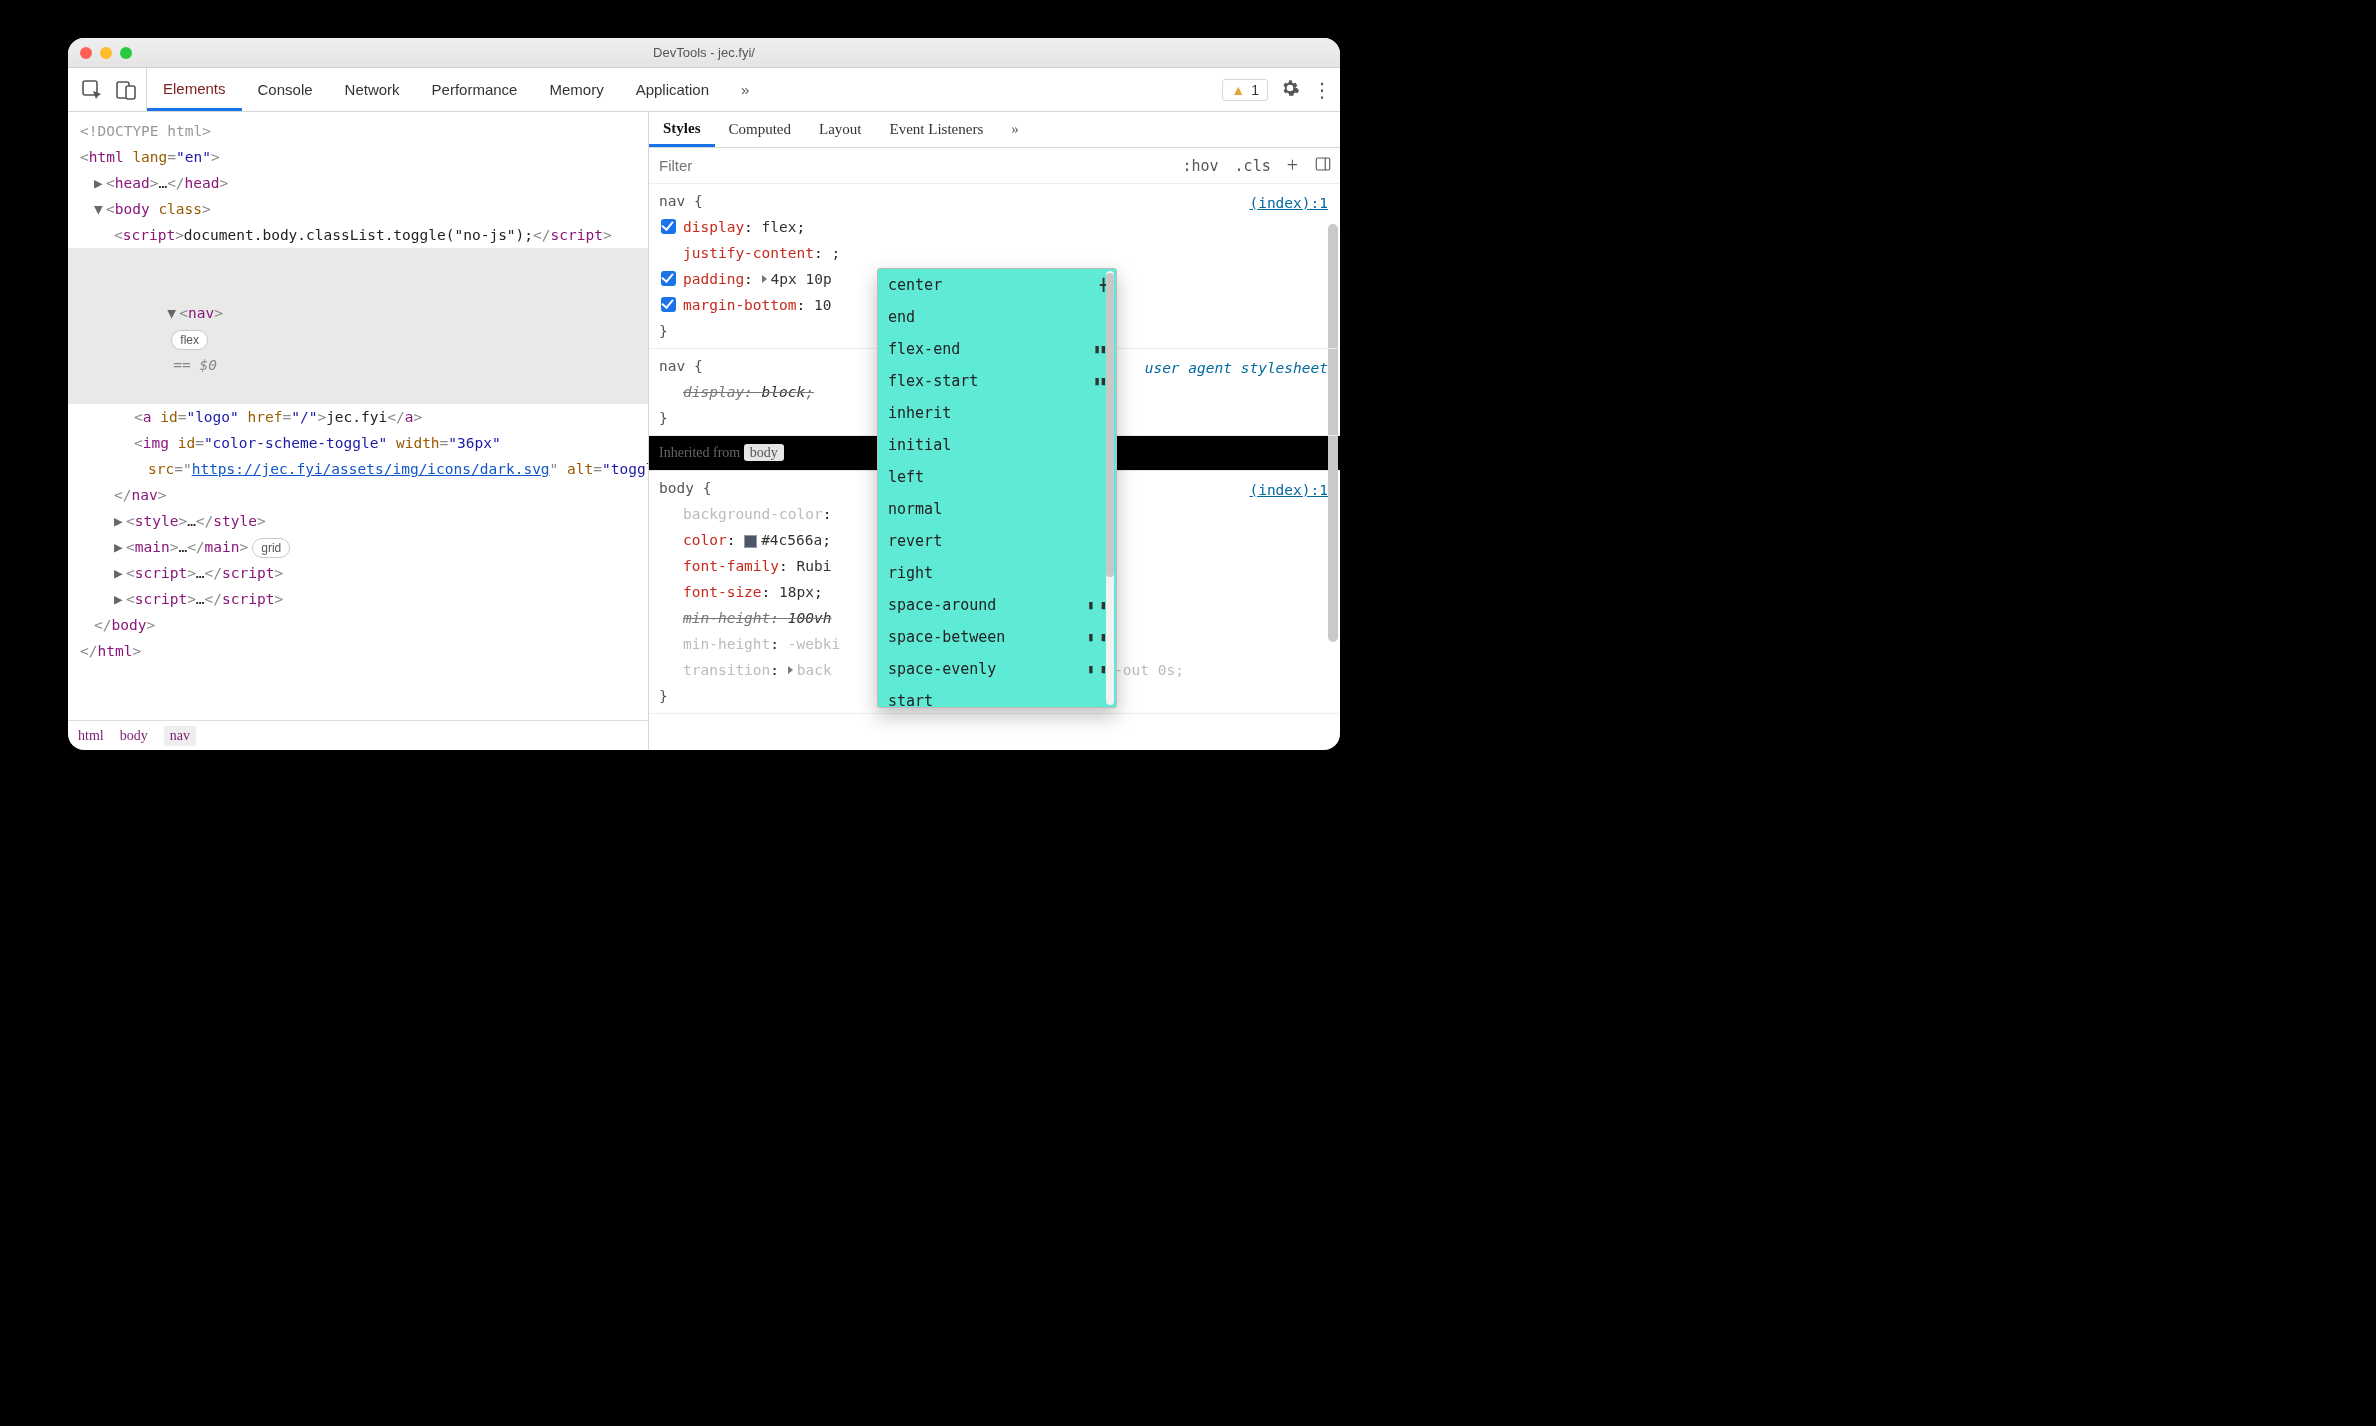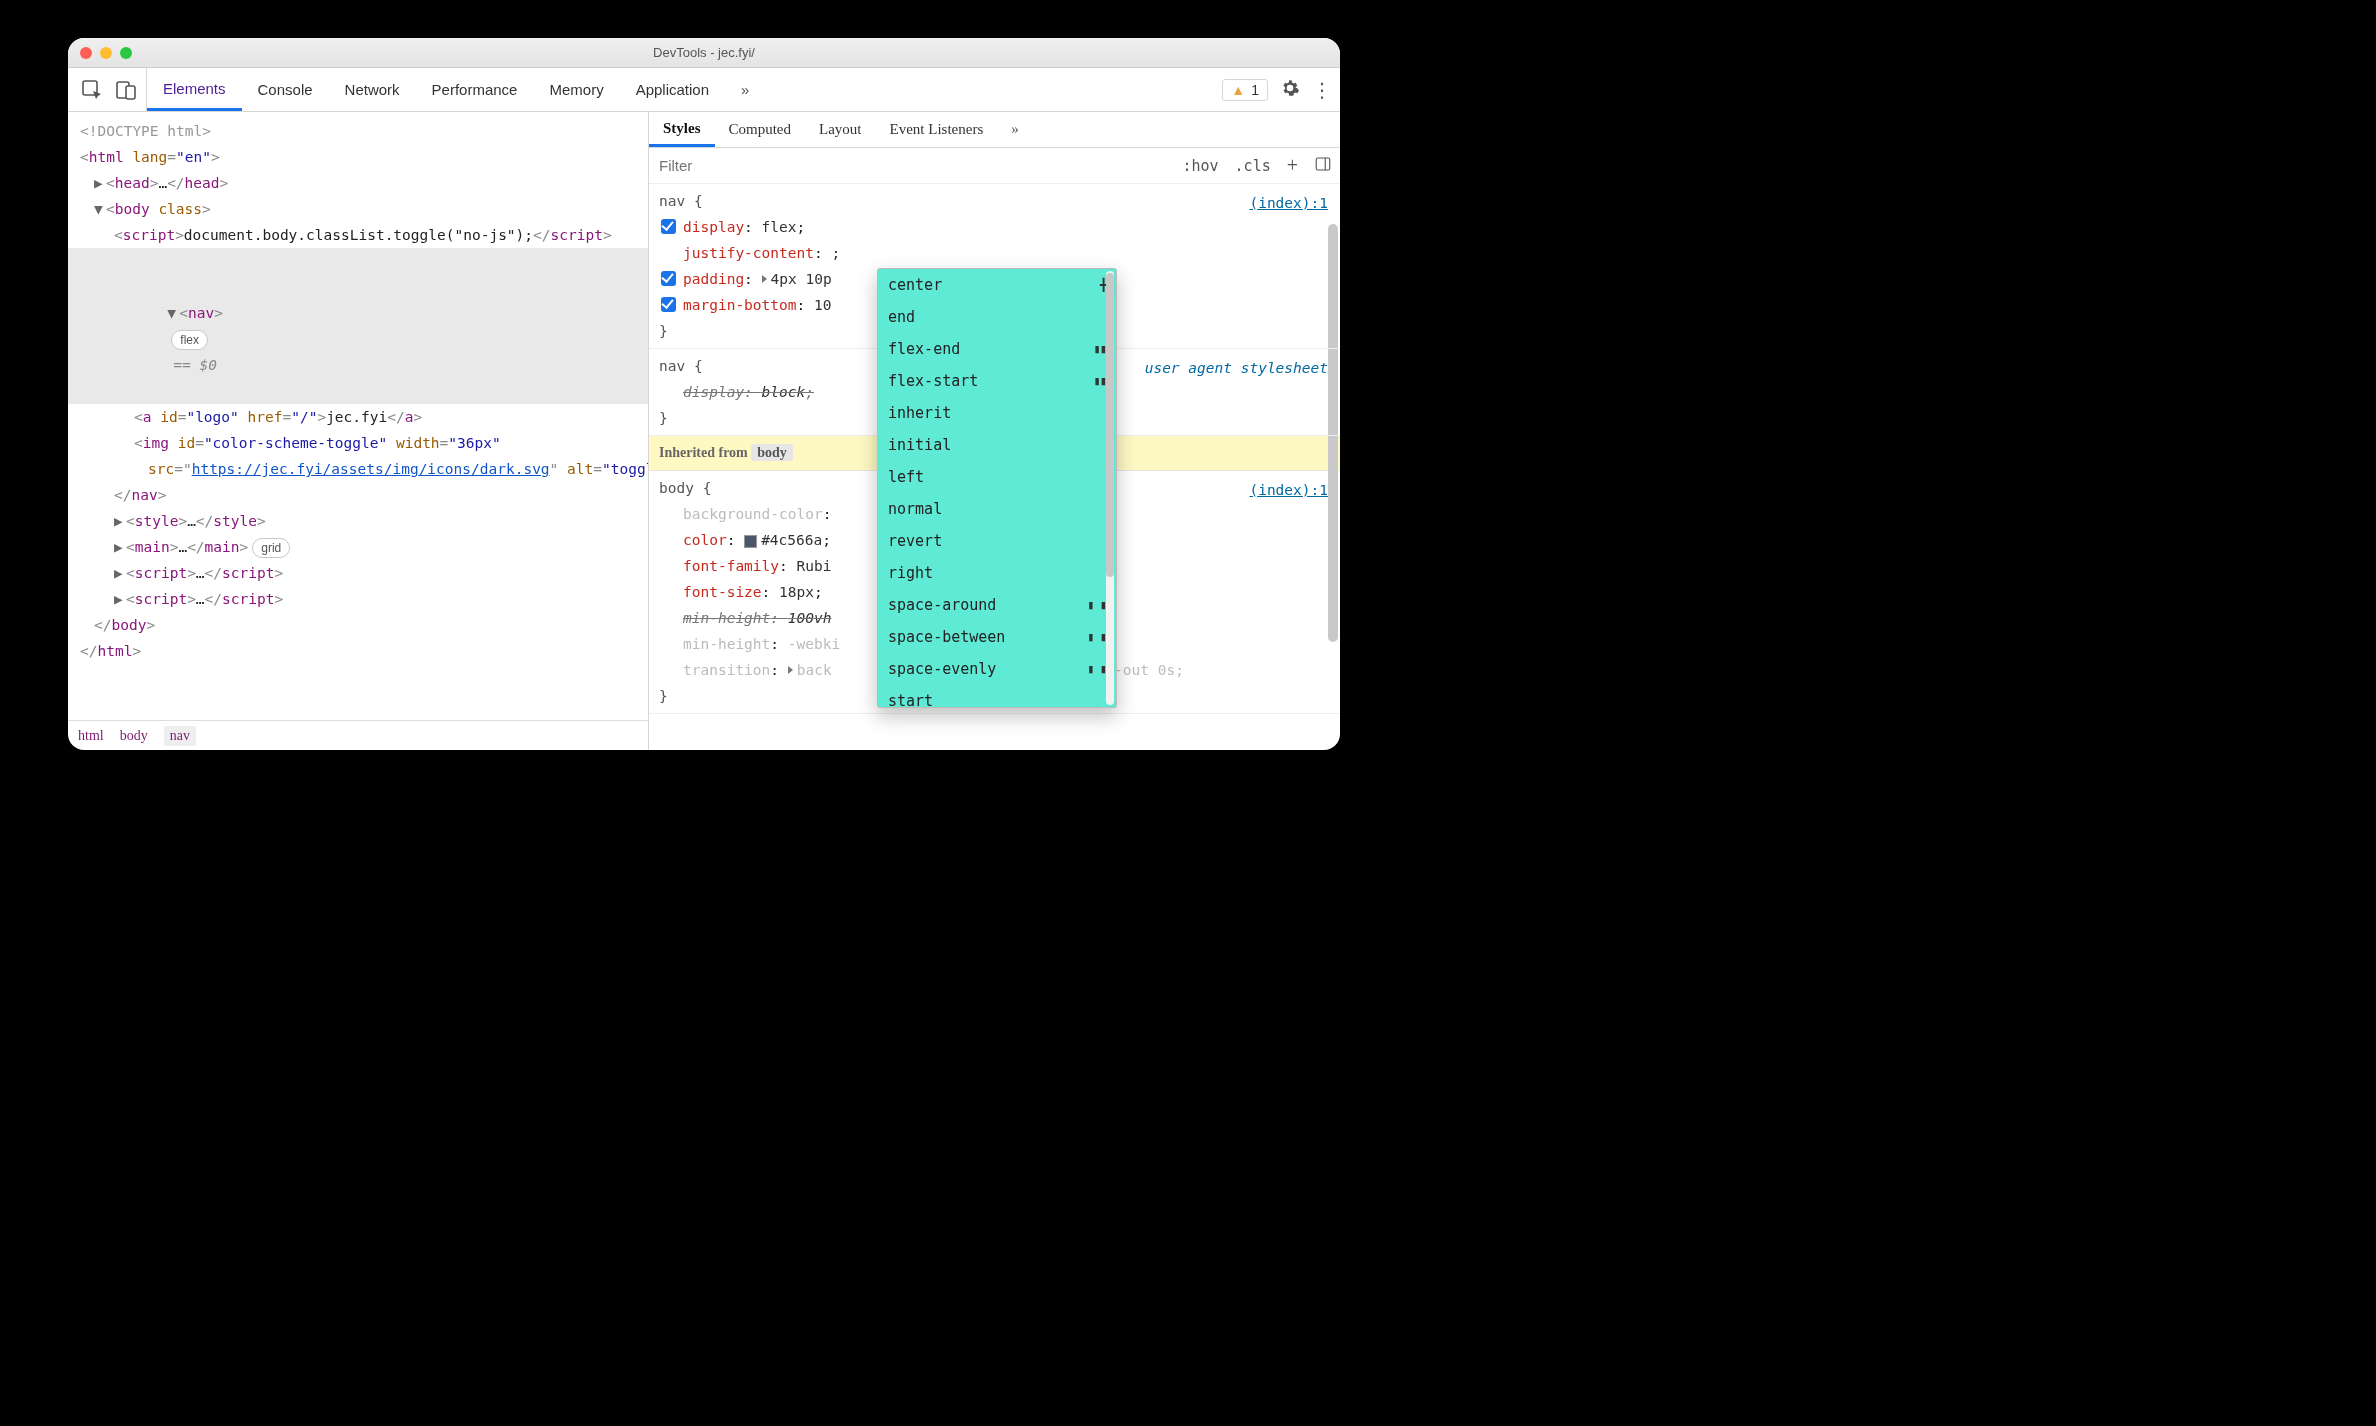--- a/index.html
+++ b/index.html
@@ -47,21 +47,21 @@
     display: flex;
     align-items: stretch;
     padding: 0 8px 0 4px;
     font-size: 15px;
     color:#333;
   }
   .tb-left { display:flex; align-items:center; gap:10px; padding:0 8px; border-right:1px solid #d7d7d7; }
   .tb-icon { width:24px; height:24px; fill:none; stroke:#555; stroke-width:1.6; display:block; }
   .tb-tabs { display:flex; align-items:stretch; flex:1; }
   .tb-tab { padding:0 16px; display:flex; align-items:center; color:#333; cursor:pointer; }
-  .tb-tab.active { color:#4c1d95; border-bottom:3px solid #1a73e8; }
+  .tb-tab.active { color:#7f1d1d; border-bottom:3px solid #1a73e8; }
   .tb-right { display:flex; align-items:center; gap:12px; padding-left:8px; }
   .warn-badge {
     border:1px solid #d7d7d7; border-radius:3px; padding:2px 8px;
     display:flex; align-items:center; gap:6px; font-size:14px; color:#333;
   }
   .warn-tri { color:#e8a33d; font-size:14px; }
   .gear, .more, .overflow { color:#555; cursor:pointer; }
 
   .content { flex:1; display:flex; min-height:0; }
 
@@ -143,23 +143,22 @@
   }
   .prop .cb::after {
     content:""; position:absolute; left:3px; top:0px; width:5px; height:9px;
     border:solid #fff; border-width:0 2px 2px 0; transform:rotate(40deg);
   }
   .prop-name { color:#c8291d; }
   .prop-val { color:#333; }
   .struck { text-decoration:line-through; color:#777; font-style:italic; }
   .struck .prop-name { color:#777; }
   .inh-hdr {
-    background:#fef9c3; padding:4px 10px; font-family:-apple-system; color:#666; font-size:14px;
+    background:#000000; padding:4px 10px; font-family:-apple-system; color:#666; font-size:14px;
     border-bottom:1px solid #e5e5e5;
-    font-weight:bold;
   }
   .inh-hdr code { font-family:Menlo; background:#e6e6e6; padding:1px 6px; border-radius:3px; color:#555; }
   .swatch { display:inline-block; width:13px; height:13px; border:1px solid #999; vertical-align:middle; margin-right:4px; }
   .tri { display:inline-block; width:0; height:0; border-left:5px solid #777; border-top:4px solid transparent; border-bottom:4px solid transparent; vertical-align:middle; margin:0 4px 2px 0; }
   .ghost { color:#bbb; }
 
   .autocomplete {
     position:absolute; top:84px; left:228px; width:240px;
     background:#5eead4; border:1px solid #bbb; border-radius:3px;
     box-shadow:0 8px 20px rgba(0,0,0,.25);

